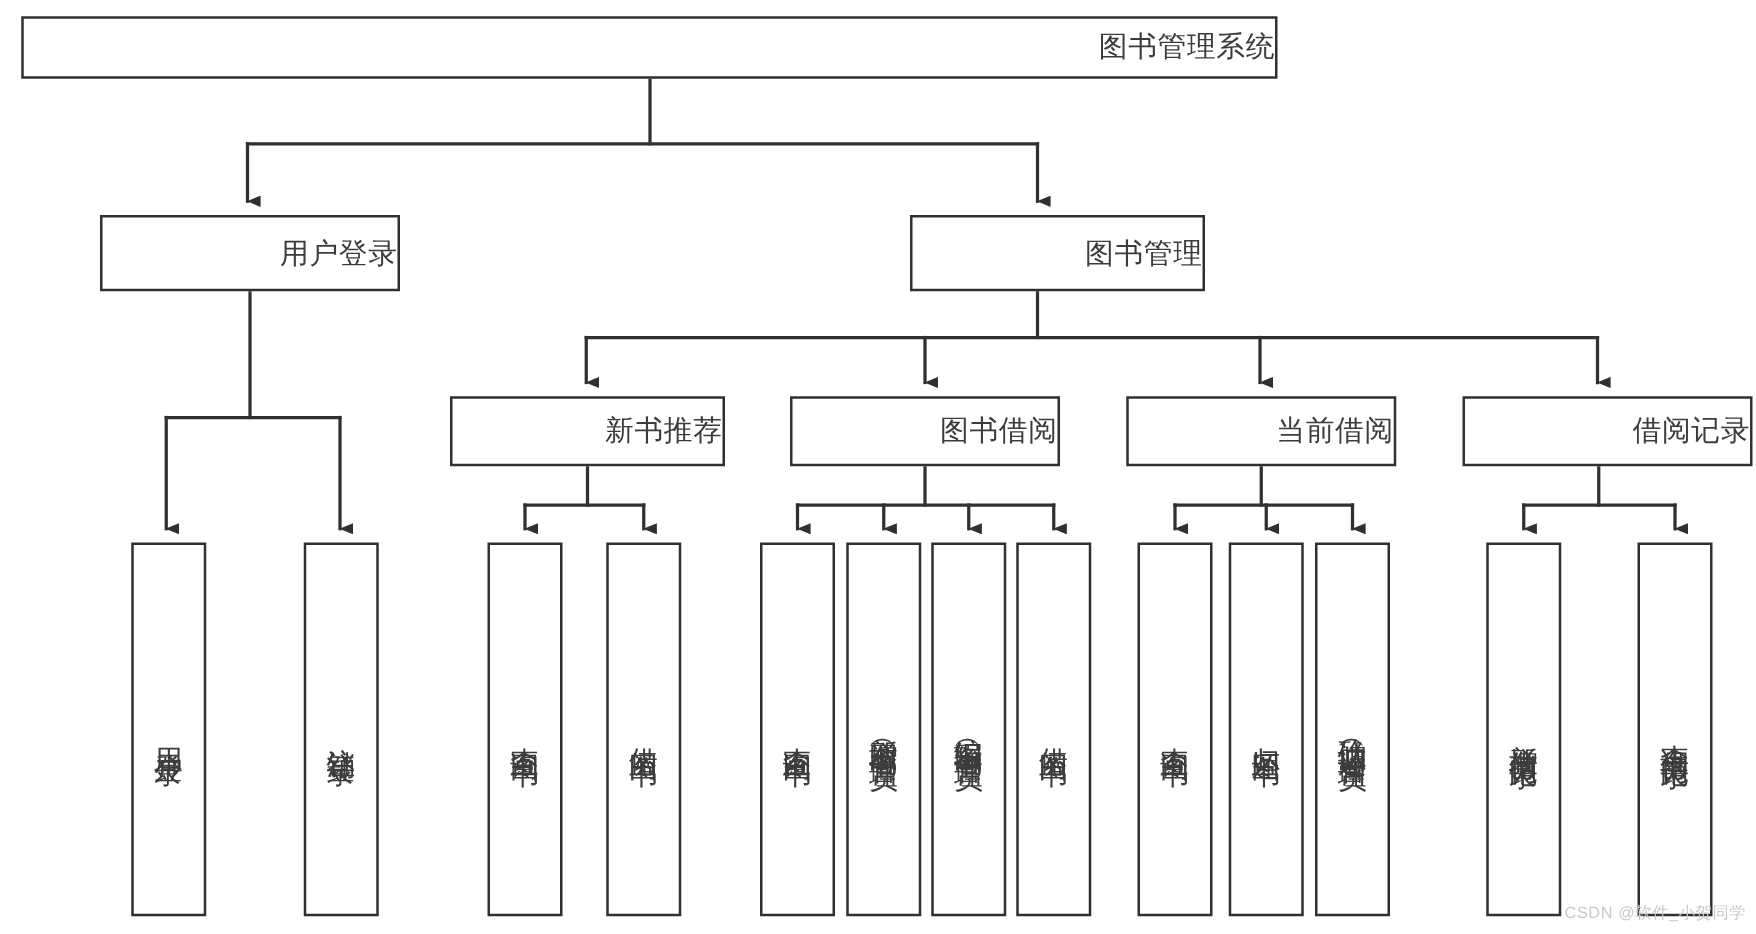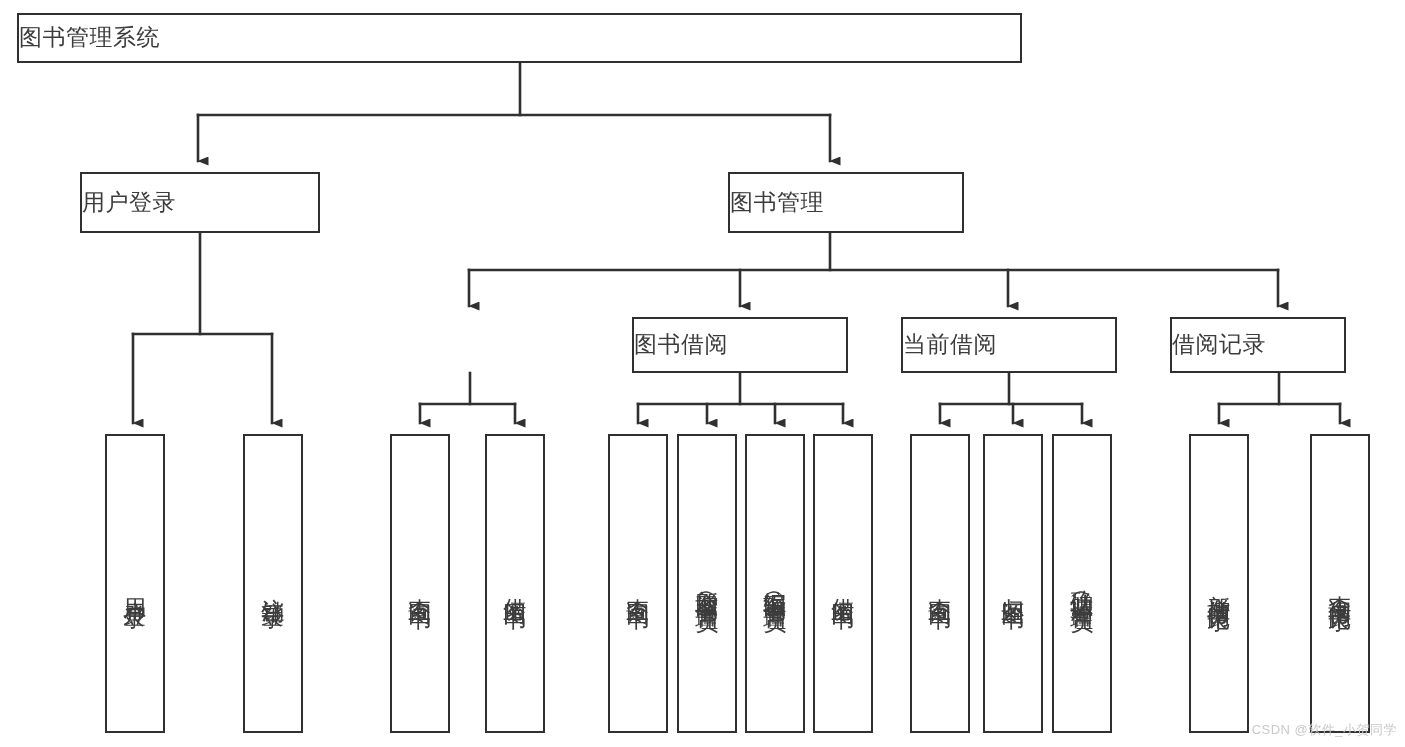--- a/index.html
+++ b/index.html
@@ -26,21 +26,21 @@
     width: 1405px;
     height: 747px;
   }
   .node-box {
     position: absolute;
     box-sizing: border-box;
     border: 2px solid #303030;
     background: #ffffff;
     display: flex;
     align-items: center;
-    justify-content: flex-start;
+    justify-content: flex-end;
     color: #3a3a3a;
   }
   .node-label-h {
     font-size: 23px;
     line-height: 1.1;
     letter-spacing: 0.5px;
     white-space: nowrap;
     color: #3c3c3c;
   }
   .node-box.leaf {
@@ -127,27 +127,30 @@
     <span class="node-label-h">图书管理系统</span>
   </div>
 
   <div class="node-box" style="left:80px; top:172px; width:240px; height:61px;">
     <span class="node-label-h">用户登录</span>
   </div>
   <div class="node-box" style="left:712px; top:172px; width:236px; height:61px;margin-left:16px;">
     <span class="node-label-h">图书管理</span>
   </div>
 
+  <div class="node-box" style="left:360px; top:317px; width:220px; height:56px;">
+    <span class="node-label-h">新书推荐</span>
+  </div>
   <div class="node-box" style="left:632px; top:317px; width:216px; height:56px;">
     <span class="node-label-h">图书借阅</span>
   </div>
   <div class="node-box" style="left:901px; top:317px; width:216px; height:56px;">
     <span class="node-label-h">当前借阅</span>
   </div>
-  <div class="node-box" style="left:1170px; top:317px; width:176px; height:56px;">
+  <div class="node-box" style="left:1170px; top:317px; width:232px; height:56px;">
     <span class="node-label-h">借阅记录</span>
   </div>
 
   <div class="node-box leaf" style="left:105px; top:434px; width:60px; height:299px;">
     <span class="node-label-v">用户登录</span>
   </div>
   <div class="node-box leaf" style="left:243px; top:434px; width:60px; height:299px;">
     <span class="node-label-v">注销登录</span>
   </div>
 

